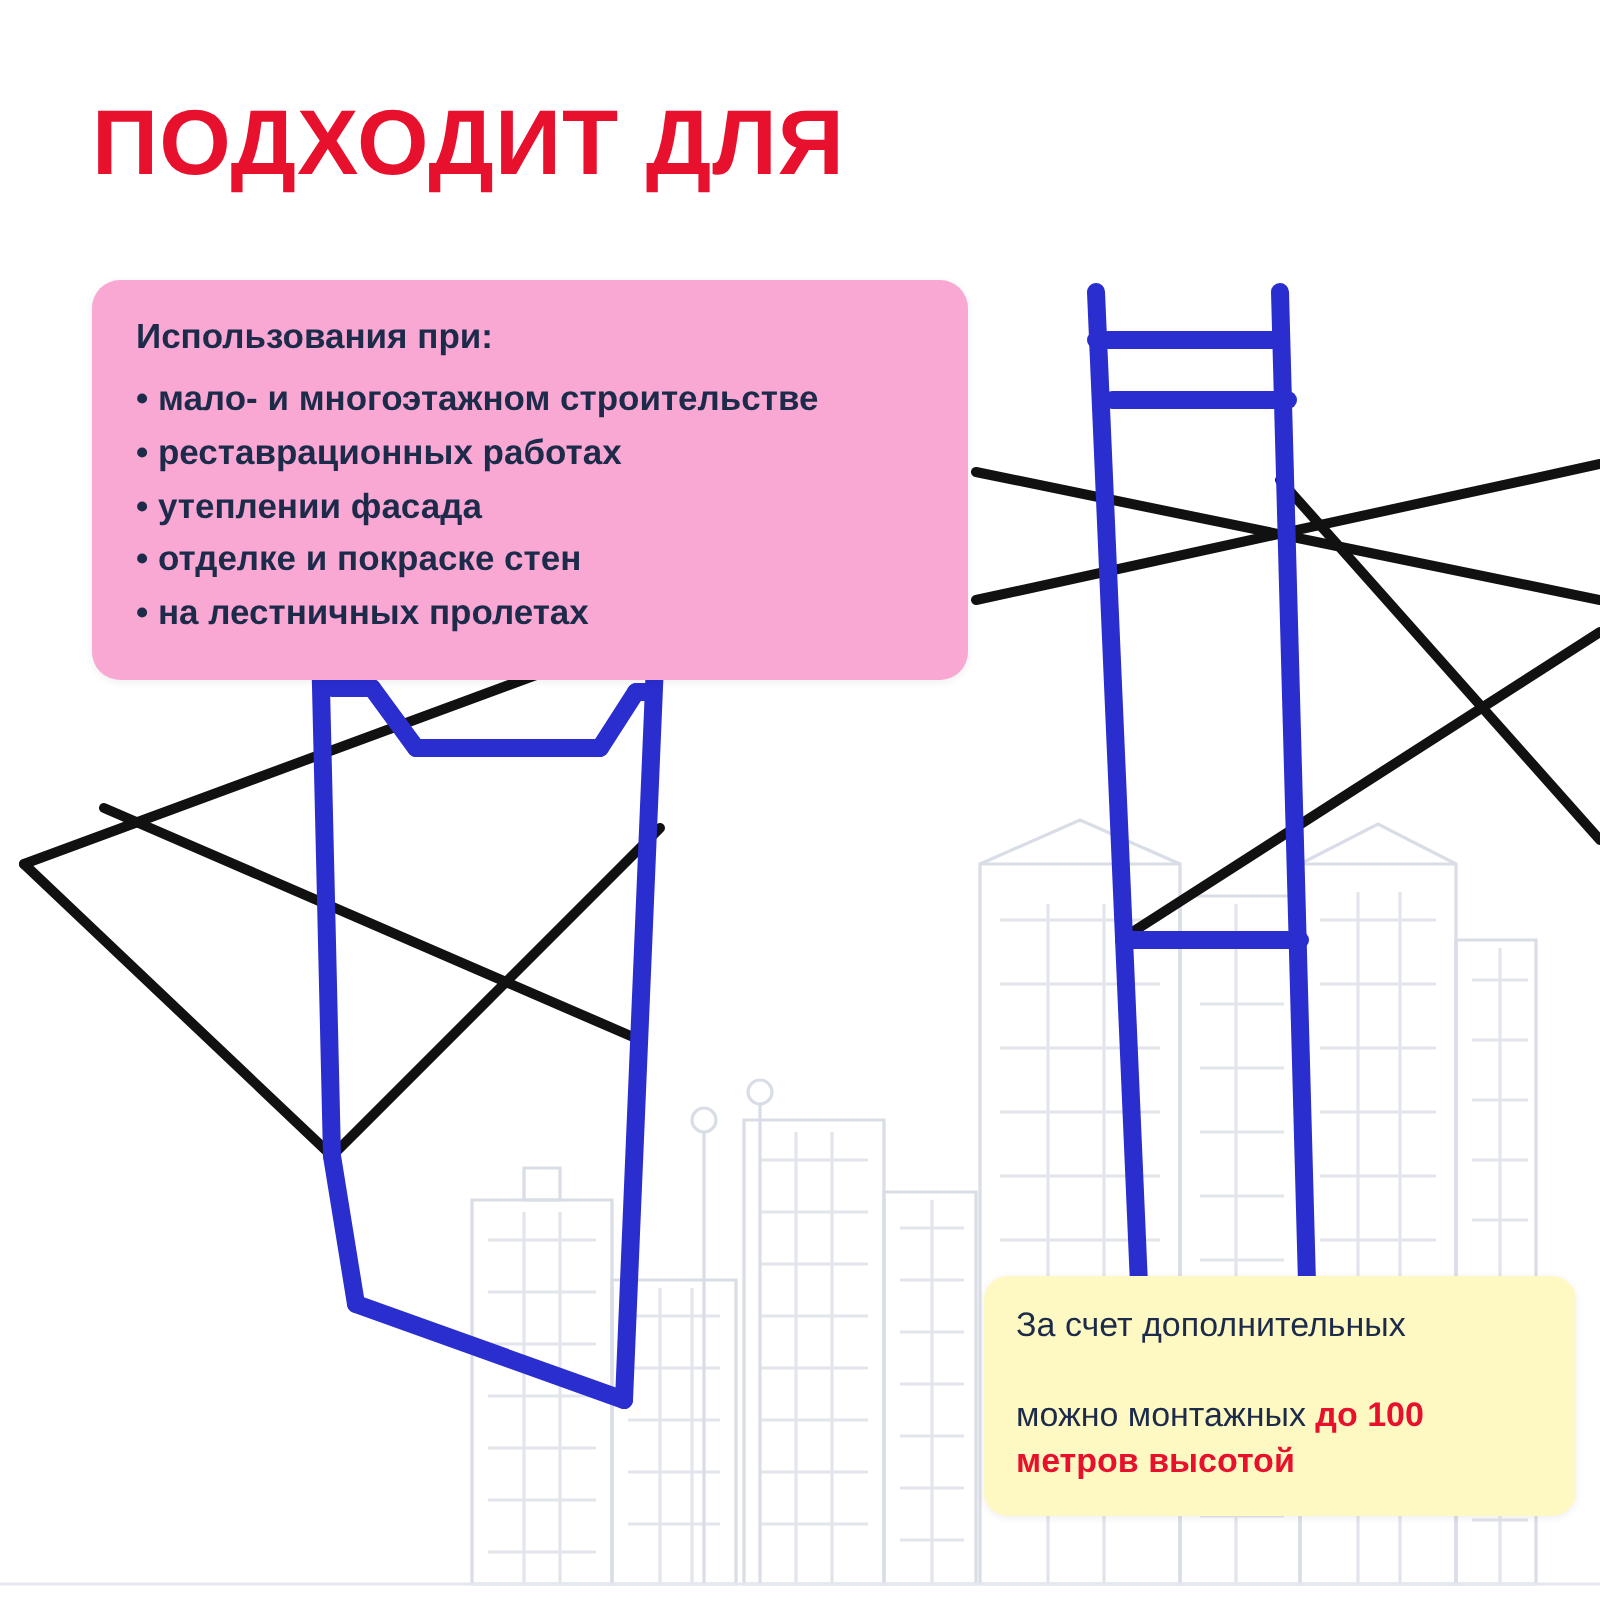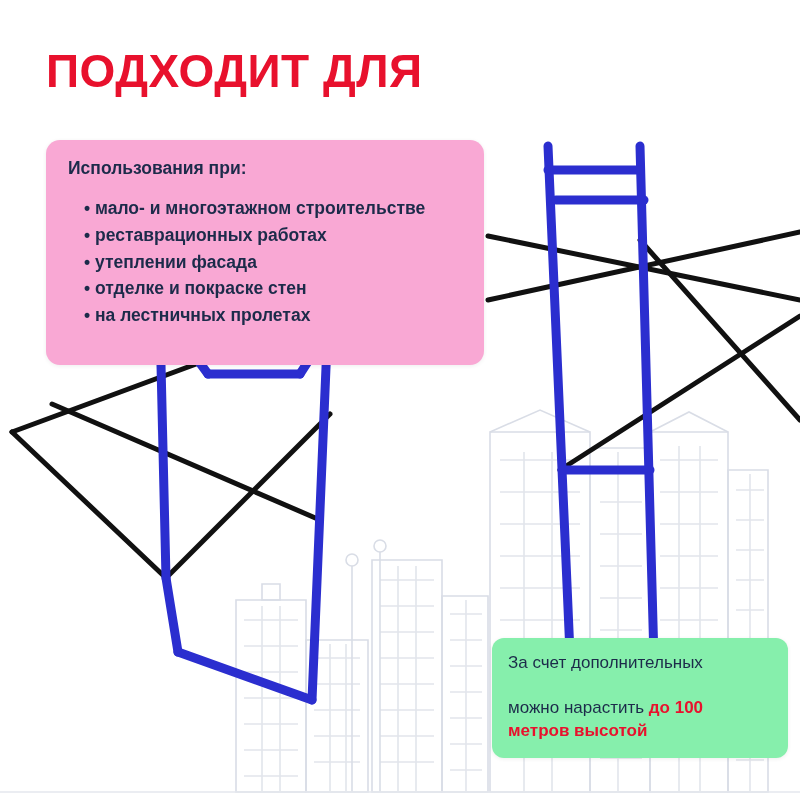--- a/index.html
+++ b/index.html
@@ -57,38 +57,38 @@
     box-shadow: 0 1px 4px rgba(0,0,0,0.07);
   }
   #list-card .lead {
     font-size: 17.5px;
     font-weight: bold;
     color: #1c2b4a;
     margin-bottom: 7px;
     line-height: 1.2;
   }
   #list-card ul {
-    margin: 16px;
+    margin: 0;
     padding: 0;
     list-style: none;
   }
   #list-card li {
     font-size: 17.5px;
     font-weight: bold;
     color: #1c2b4a;
     line-height: 1.53;
     white-space: nowrap;
   }
   
   #note-card {
     position: absolute;
     left: 492px;
     top: 638px;
     width: 296px;
-    background: #86efac;
+    background: #fef9c3;
     border-radius: 12px;
     padding: 14px 16px 16px 16px;
     box-sizing: border-box;
     box-shadow: 0 1px 4px rgba(0,0,0,0.07);
   }
   #note-card .note-text {
     font-size: 17px;
     color: #1c2b4a;
     line-height: 1.33;
   }
@@ -208,18 +208,18 @@
       <li>• утеплении фасада</li>
       <li>• отделке и покраске стен</li>
       <li>• на лестничных пролетах</li>
     </ul>
   </div>
 
   <div id="note-card">
     <div class="note-text">
       <span>За счет дополнительных</span><br>
       <br>
-      <span>можно нарастить </span><span class="accent">до 100</span><br>
+      <span>можно монтажных </span><span class="accent">до 100</span><br>
       <span class="accent">метров высотой</span>
     </div>
   </div>
 
 </div>
 
 </body></html>

